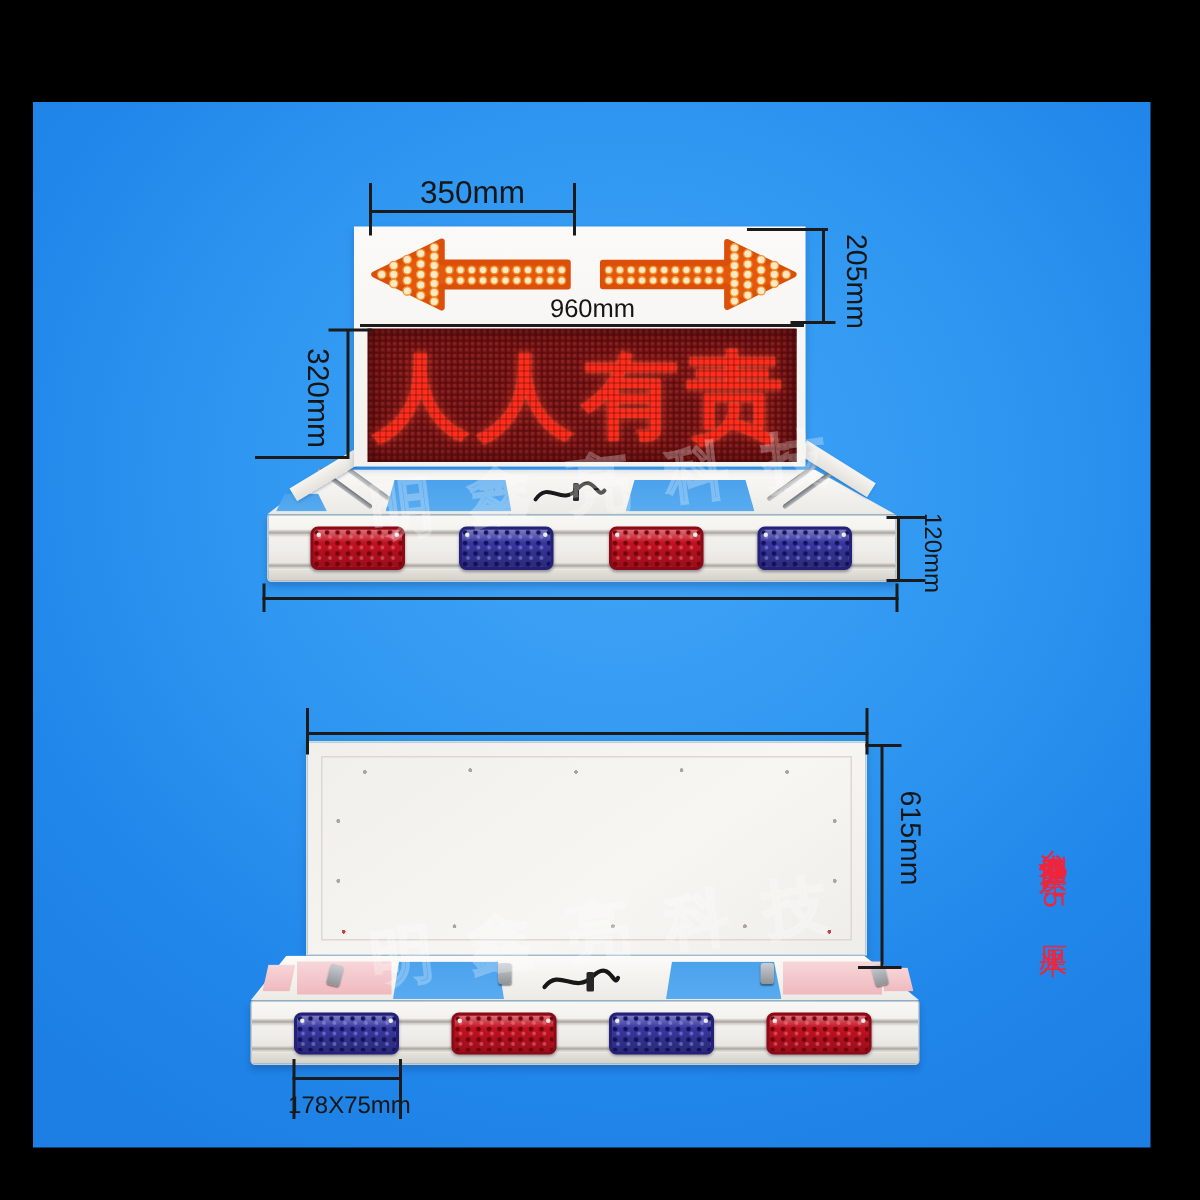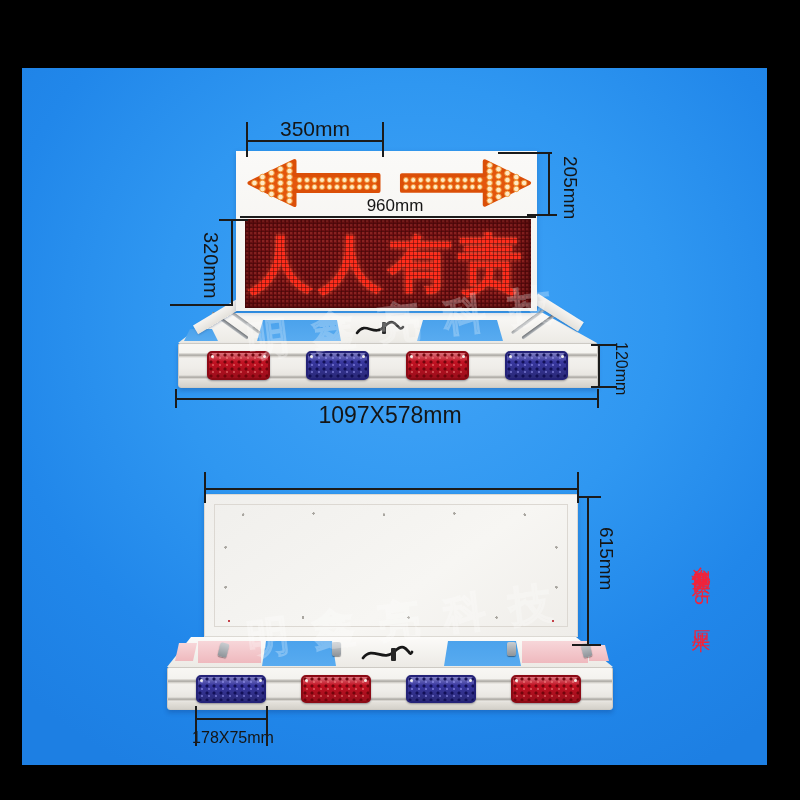--- a/index.html
+++ b/index.html
@@ -258,21 +258,20 @@
     </div>
 
     <div class="dim">
       <div class="dim-label v" style="left:612px;top:342px;font-size:16px;">120mm</div>
       <div class="vline" style="left:598px;top:345px;height:42px;"></div>
       <div class="hline" style="left:591px;top:344px;width:26px;"></div>
       <div class="hline" style="left:591px;top:386px;width:26px;"></div>
     </div>
 
     <div class="dim">
-      <div class="dim-label" style="left:300px;top:403px;width:180px;font-size:23px;">1097X578mm</div>
       <div class="hline" style="left:175px;top:398px;width:424px;"></div>
       <div class="vline" style="left:175px;top:389px;height:19px;"></div>
       <div class="vline" style="left:597px;top:389px;height:19px;"></div>
     </div>
 
     <div class="wm" style="left:246px;top:294px;">明鑫亮科技</div>
   </div>
 
   <div>
 

